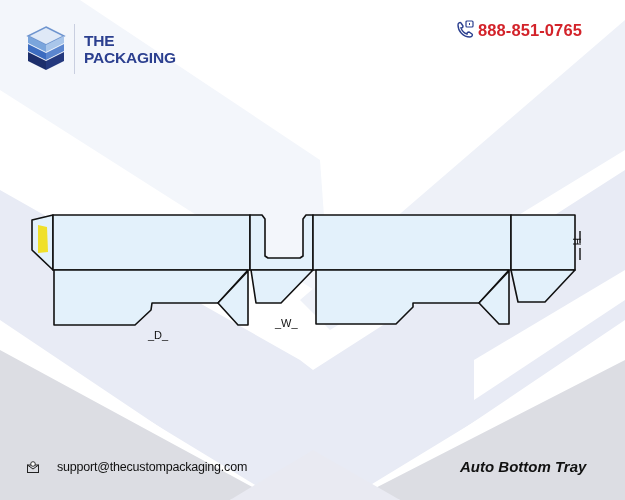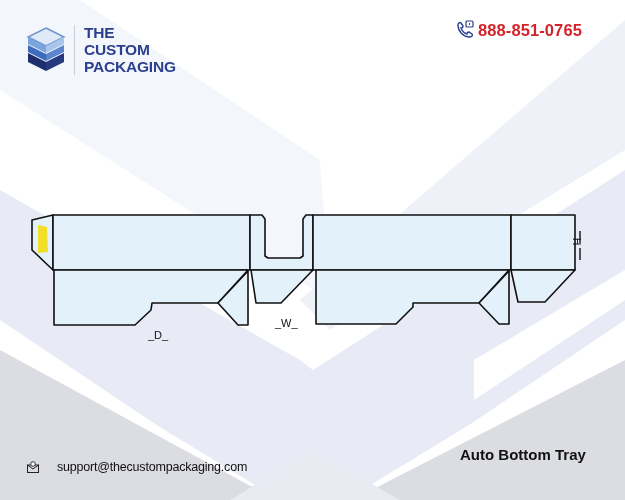--- a/index.html
+++ b/index.html
@@ -14,21 +14,21 @@
     .logo-divider { width: 1px; height: 50px; background: #c9cfe0; margin: 0 9px 0 8px; }
     .logo-text { color: #2b3f8f; font-weight: bold; font-size: 15.5px; line-height: 17px; letter-spacing: -0.2px; }
     .phone { position: absolute; left: 455px; top: 20px; display: flex; align-items: center; gap: 3px; }
     .phone-icon { width: 20px; height: 20px; }
     .phone-number { color: #d3232a; font-weight: bold; font-size: 16.5px; letter-spacing: 0.1px; }
     .diagram { position: absolute; left: 0; top: 0; width: 625px; height: 500px; }
     .dim-label { position: absolute; font-size: 11px; color: #111; }
     .footer-email { position: absolute; left: 27px; top: 460px; display: flex; align-items: center; gap: 18px; }
     .mail-icon { width: 12px; height: 12px; }
     .email-text { font-size: 12.5px; color: #111; letter-spacing: -0.2px; }
-    .product-title { position: absolute; left: 460px; top: 446px; font-weight: bold; font-size: 15px; color: #111; }
+    .product-title { position: absolute; left: 460px; top: 458px; font-weight: bold; font-size: 15px; color: #111; font-style: italic; }
   </style>
 </head>
 <body>
 
 <svg class="bg" viewBox="0 0 625 500">
 
   <polygon points="0,0 80,0 320,160 330,300 0,90" fill="#f3f6fb"></polygon>
   <polygon points="625,20 625,150 330,330 300,300" fill="#eef1f8"></polygon>
 
   <polygon points="0,190 300,360 313,370 625,170 625,320 313,530 0,320" fill="#e8ebf5"></polygon>
@@ -49,21 +49,20 @@
     <polygon points="2,11 20,20 20,27 2,18" fill="#7aa5dc"></polygon>
     <polygon points="38,11 20,20 20,27 38,18" fill="#a9c6ea"></polygon>
     <polygon points="2,19 20,28 20,35 2,26" fill="#3c6cc0"></polygon>
     <polygon points="38,19 20,28 20,35 38,26" fill="#5b86cf"></polygon>
     <polygon points="2,27 20,36 20,45 2,36" fill="#1c2e6b"></polygon>
     <polygon points="38,27 20,36 20,45 38,36" fill="#24397e"></polygon>
   </svg>
   <div class="logo-divider"></div>
   <div class="logo-text">
     <div>THE</div>
-    <div>CUSTOM</div>
     <div>PACKAGING</div>
   </div>
 </div>
 
 <div class="phone">
   <svg class="phone-icon" viewBox="0 0 20 20">
     <path d="M3,5 C3,3 5,2 6,3 L8,6 C8,7 7,8 6,8 C7,11 9,13 12,14 C12,13 13,12 14,12 L17,14 C18,15 17,17 15,17 C8,17 3,11 3,5 Z" fill="none" stroke="#2b3f8f" stroke-width="1.4"></path>
     <rect x="11" y="1" width="7" height="6" rx="1" fill="none" stroke="#2b3f8f" stroke-width="1.2"></rect>
     <line x1="14.5" y1="3" x2="14.5" y2="5" stroke="#2b3f8f" stroke-width="1"></line>
   </svg>

